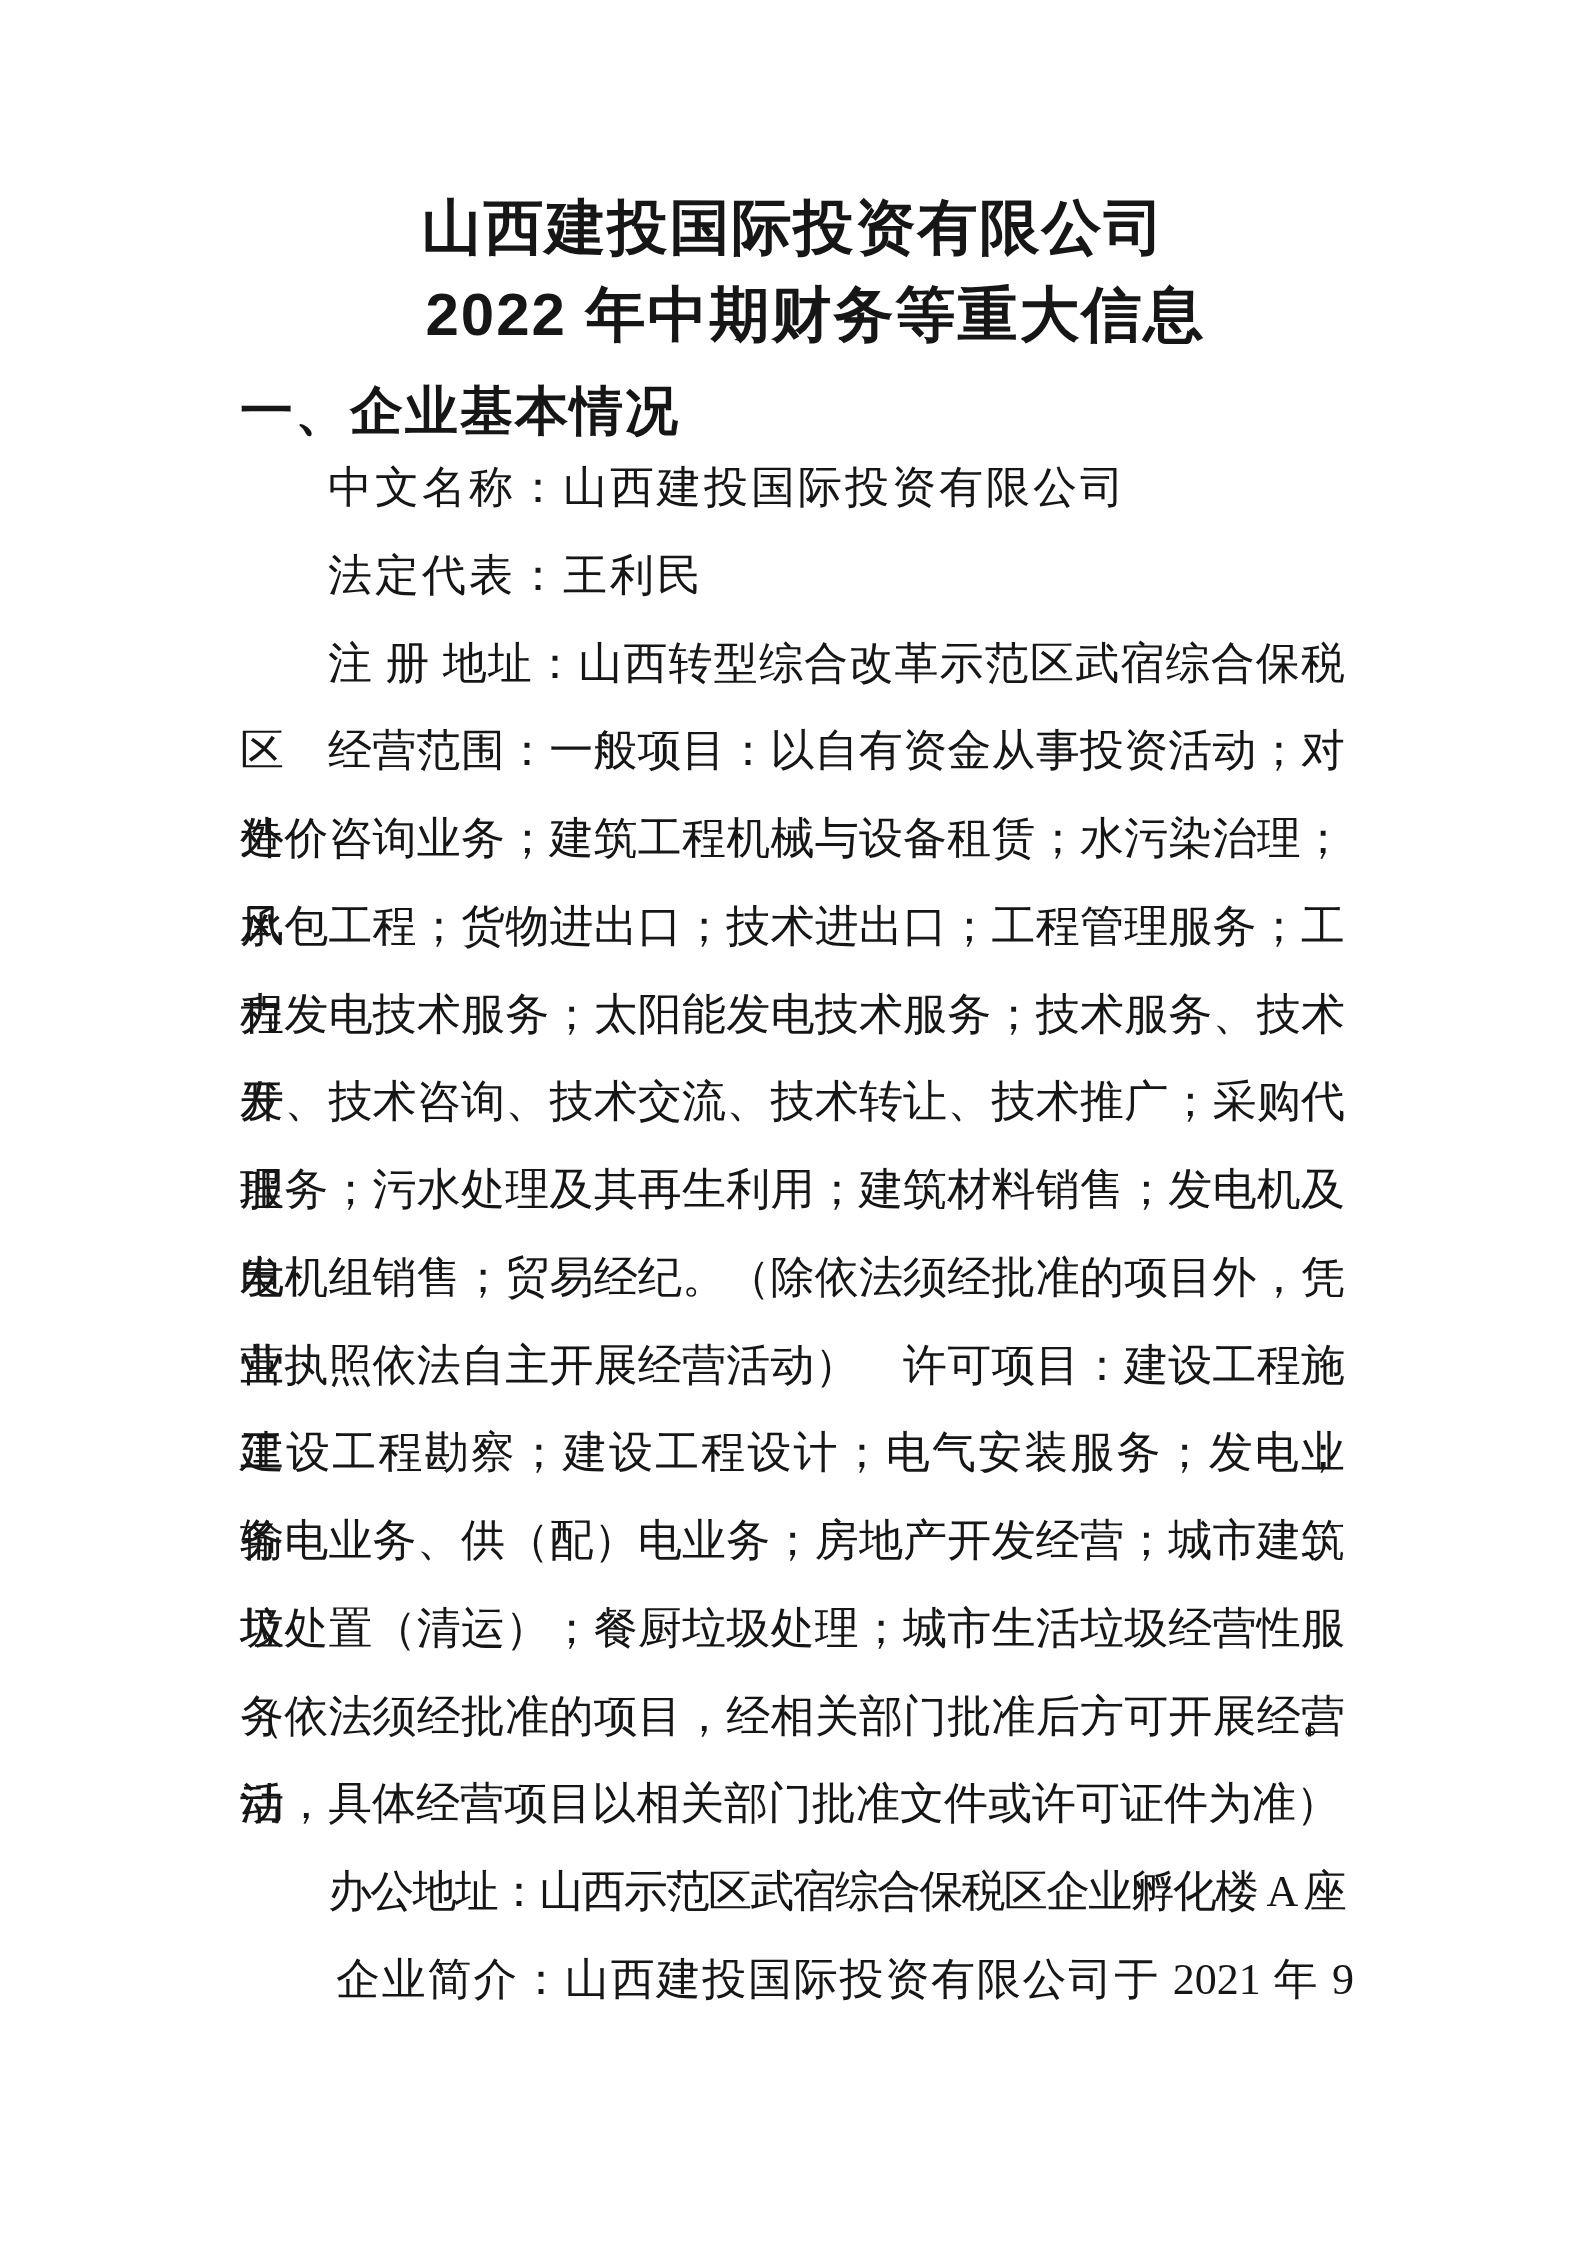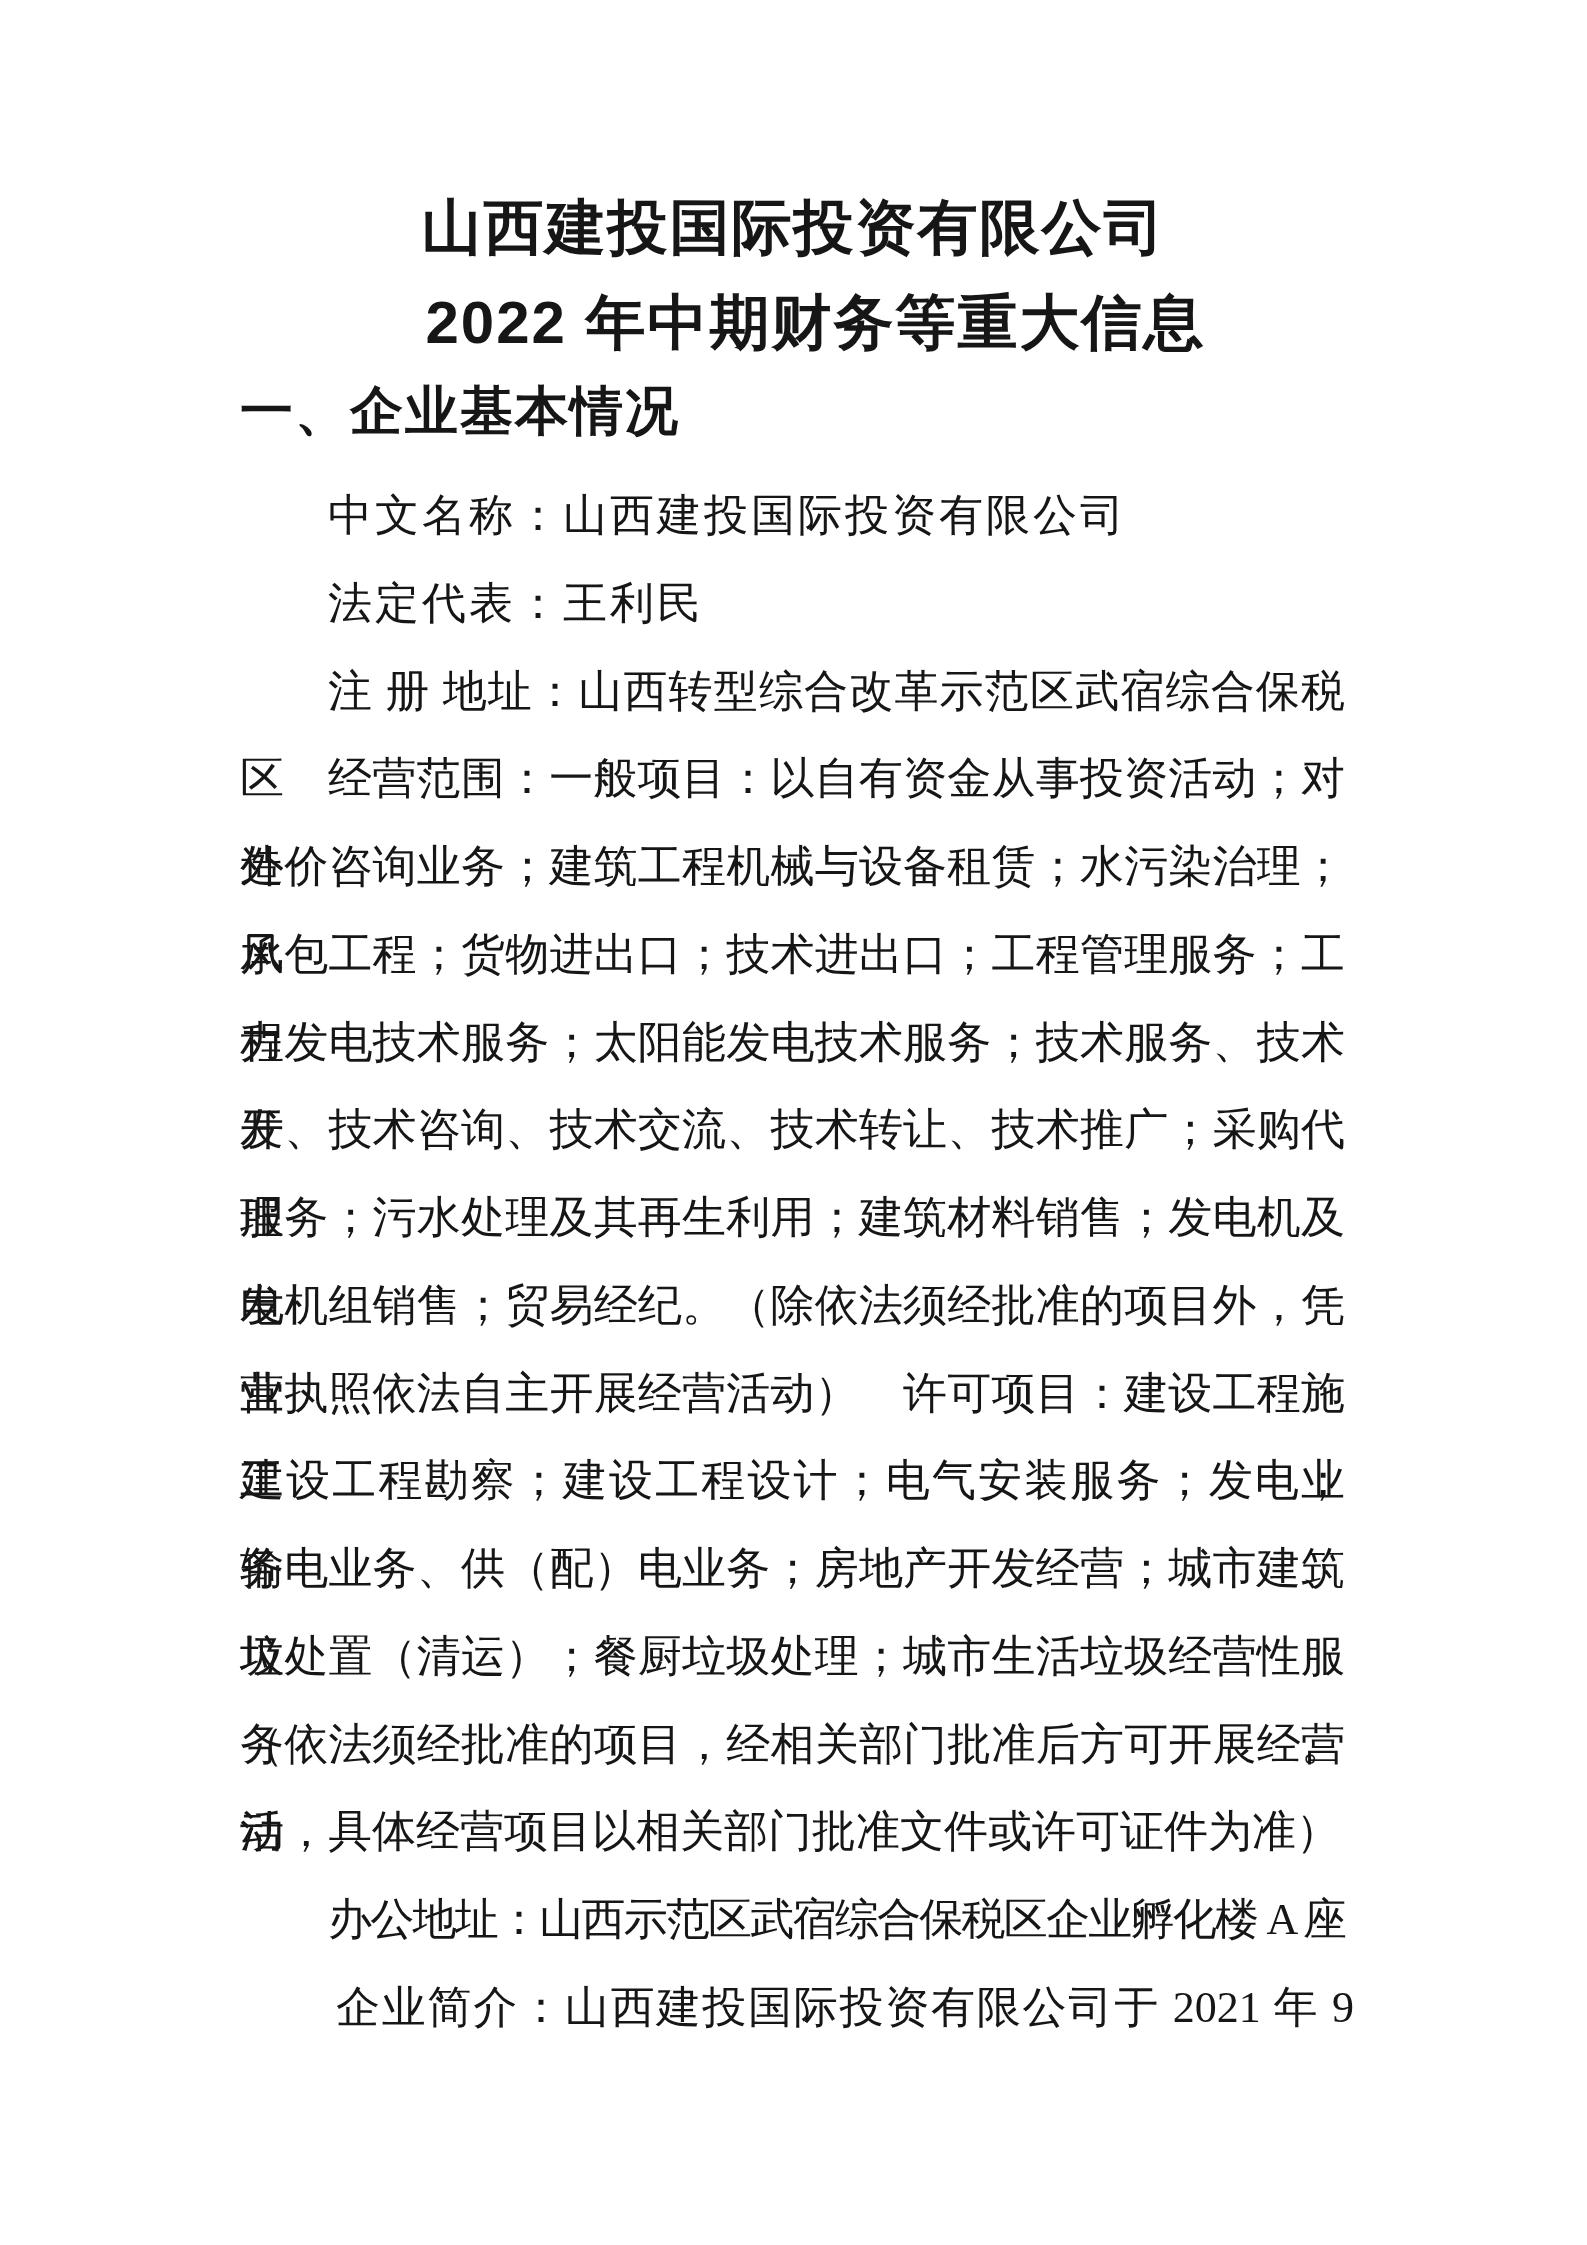--- a/index.html
+++ b/index.html
@@ -22,36 +22,36 @@
     right: 0;
     text-align: center;
     font-family: "Liberation Sans", sans-serif;
     font-weight: 700;
     font-size: 60px;
     line-height: 64px;
     letter-spacing: 2px;
     white-space: nowrap;
   }
   .title-1 { top: 196px; }
-  .title-2 { top: 291px; margin-left: 44px; }
+  .title-2 { top: 283px; margin-left: 44px; }
   .heading {
     position: absolute;
     left: 240px;
     top: 385px;
     font-family: "Liberation Sans", sans-serif;
     font-weight: 700;
     font-size: 53px;
     line-height: 52px;
     letter-spacing: 2px;
     white-space: nowrap;
   }
   .body-text {
     position: absolute;
     left: 240px;
-    top: 472px;
+    top: 444px;
     width: 1105px;
     font-size: 44px;
   }
   .line {
     height: 87.75px;
     line-height: 87.75px;
   }
   .first  { text-indent: 88px; }
   .loose  { letter-spacing: 3px; white-space: nowrap; }
   .tight  { letter-spacing: 0;  white-space: nowrap; }

